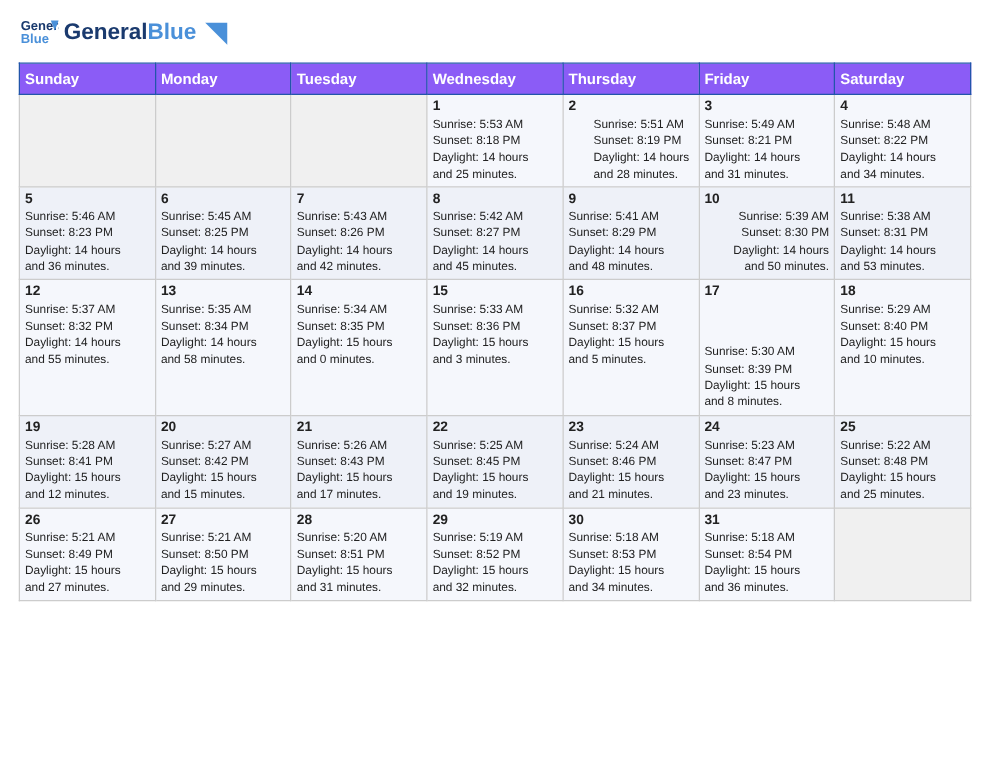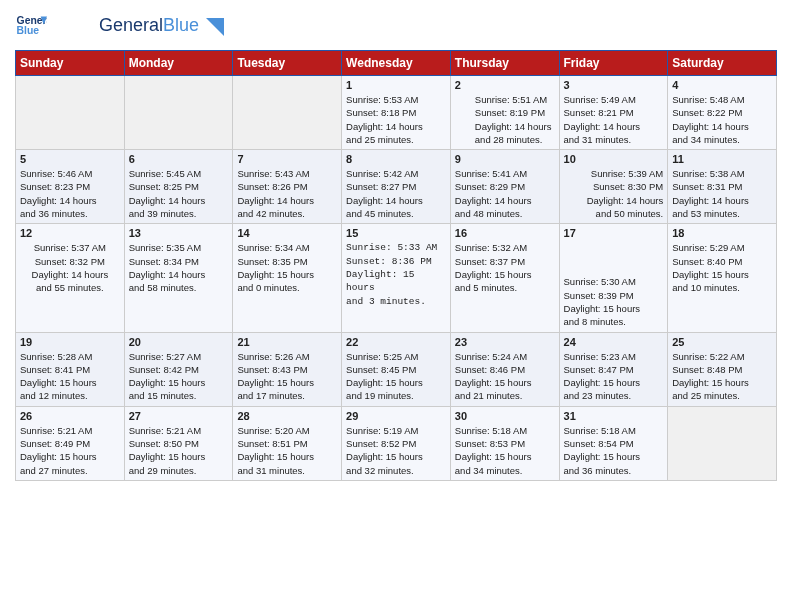--- a/index.html
+++ b/index.html
@@ -16,24 +16,23 @@
       align-items: flex-start;
       margin-bottom: 8px;
     }
     .logo {
       display: flex;
       align-items: center;
       gap: 4px;
     }
     .logo-text {
       font-size: 18px;
-      font-weight: normal;
+      font-weight: bold;
       color: #1a3a6e;
       line-height: 1;
-      margin-left: 48px;
     }
     .logo-text span {
       color: #4a90d9;
     }
     .logo-icon {
       width: 32px;
       height: 32px;
     }
     .title-block {
       text-align: right;
@@ -45,21 +44,21 @@
     }
     .location-title {
       font-size: 15px;
       color: #333;
     }
     table {
       width: 100%;
       border-collapse: collapse;
     }
     thead tr th {
-      background-color: #b91c1c;
+      background-color: #8b5cf6;
       color: #fff;
       font-size: 12px;
       font-weight: bold;
       padding: 5px 4px;
       text-align: left;
       border: 1px solid #2255aa;
     }
     tbody tr td {
       border: 1px solid #ccc;
       vertical-align: top;
@@ -209,42 +208,42 @@
           <div class="day-num">11</div>
           <div class="day-info" style="white-space: pre-line;">Sunrise: 5:38 AM
 Sunset: 8:31 PM
 Daylight: 14 hours
 and 53 minutes.</div>
         </td>
       </tr>
       <tr>
         <td>
           <div class="day-num">12</div>
-          <div class="day-info" style="white-space: pre-line; text-align: center;">Sunrise: 5:37 AM
+          <div class="day-info" style="white-space: pre-line;">Sunrise: 5:37 AM
 Sunset: 8:32 PM
 Daylight: 14 hours
 and 55 minutes.</div>
         </td>
         <td>
           <div class="day-num">13</div>
           <div class="day-info" style="white-space: pre-line;">Sunrise: 5:35 AM
 Sunset: 8:34 PM
 Daylight: 14 hours
 and 58 minutes.</div>
         </td>
         <td>
           <div class="day-num">14</div>
           <div class="day-info" style="white-space: pre-line;">Sunrise: 5:34 AM
 Sunset: 8:35 PM
 Daylight: 15 hours
 and 0 minutes.</div>
         </td>
         <td>
           <div class="day-num">15</div>
-          <div class="day-info" style="white-space: pre-line; font-family: Liberation Mono, monospace;">Sunrise: 5:33 AM
+          <div class="day-info" style="white-space: pre-line;">Sunrise: 5:33 AM
 Sunset: 8:36 PM
 Daylight: 15 hours
 and 3 minutes.</div>
         </td>
         <td>
           <div class="day-num">16</div>
           <div class="day-info" style="white-space: pre-line;">Sunrise: 5:32 AM
 Sunset: 8:37 PM
 Daylight: 15 hours
 and 5 minutes.</div>

